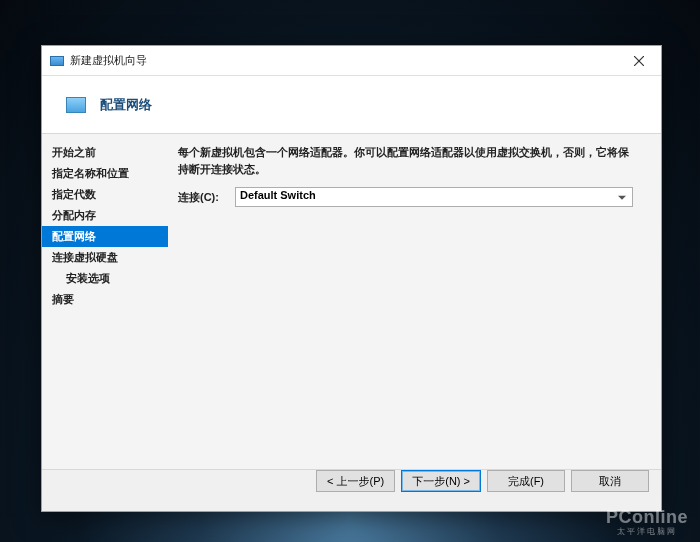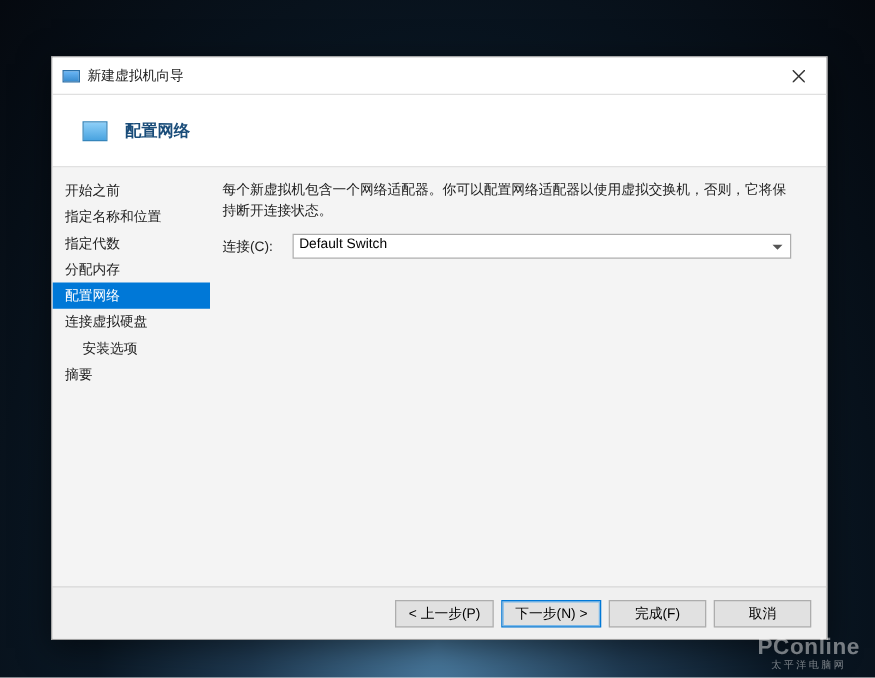--- a/index.html
+++ b/index.html
@@ -107,32 +107,34 @@
       width: 126px;
       padding-top: 8px;
       background: #f4f4f4;
     }
     .sidebar-item {
       font-size: 11px;
       color: #222;
       padding: 3px 6px 3px 10px;
       cursor: pointer;
       white-space: nowrap;
+      font-weight: bold;
     }
     .sidebar-item.indent {
       padding-left: 24px;
     }
     .sidebar-item.selected {
       background: #0078d7;
       color: #ffffff;
     }
     .content {
       flex: 1;
       padding: 10px 28px 10px 10px;
       background: #f4f4f4;
+      font-weight: bold;
     }
     .content-text {
       font-size: 11px;
       color: #222;
       line-height: 1.5;
       margin-bottom: 10px;
     }
     .field-row {
       display: flex;
       align-items: center;
@@ -162,21 +164,20 @@
       transform: translateY(-30%);
       border-left: 4px solid transparent;
       border-right: 4px solid transparent;
       border-top: 4px solid #555;
     }
     .footer {
       height: 42px;
       background: #f0f0f0;
       border-top: 1px solid #d8d8d8;
       display: flex;
-      align-items: center;
       justify-content: flex-end;
       padding-right: 12px;
       gap: 6px;
     }
     .btn {
       min-width: 78px;
       height: 22px;
       font-size: 11px;
       background: #e1e1e1;
       border: 1px solid #adadad;

